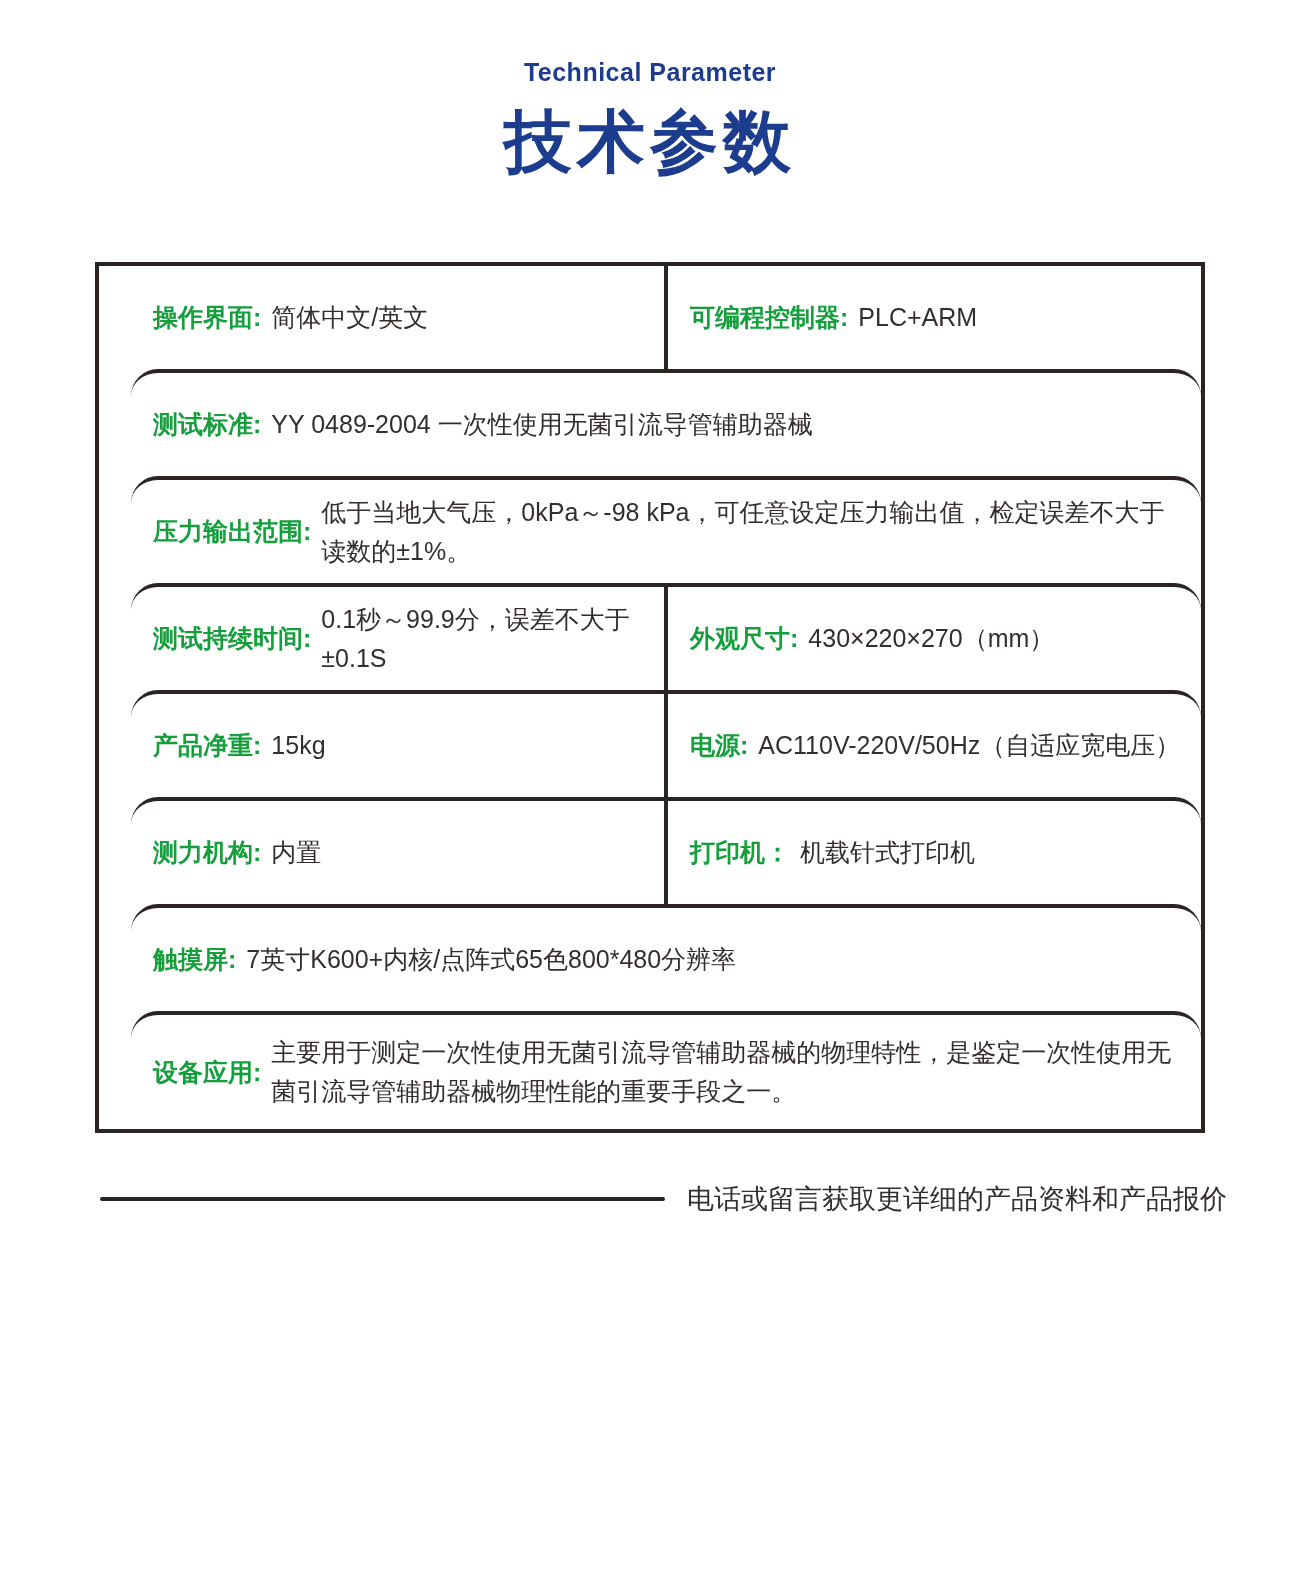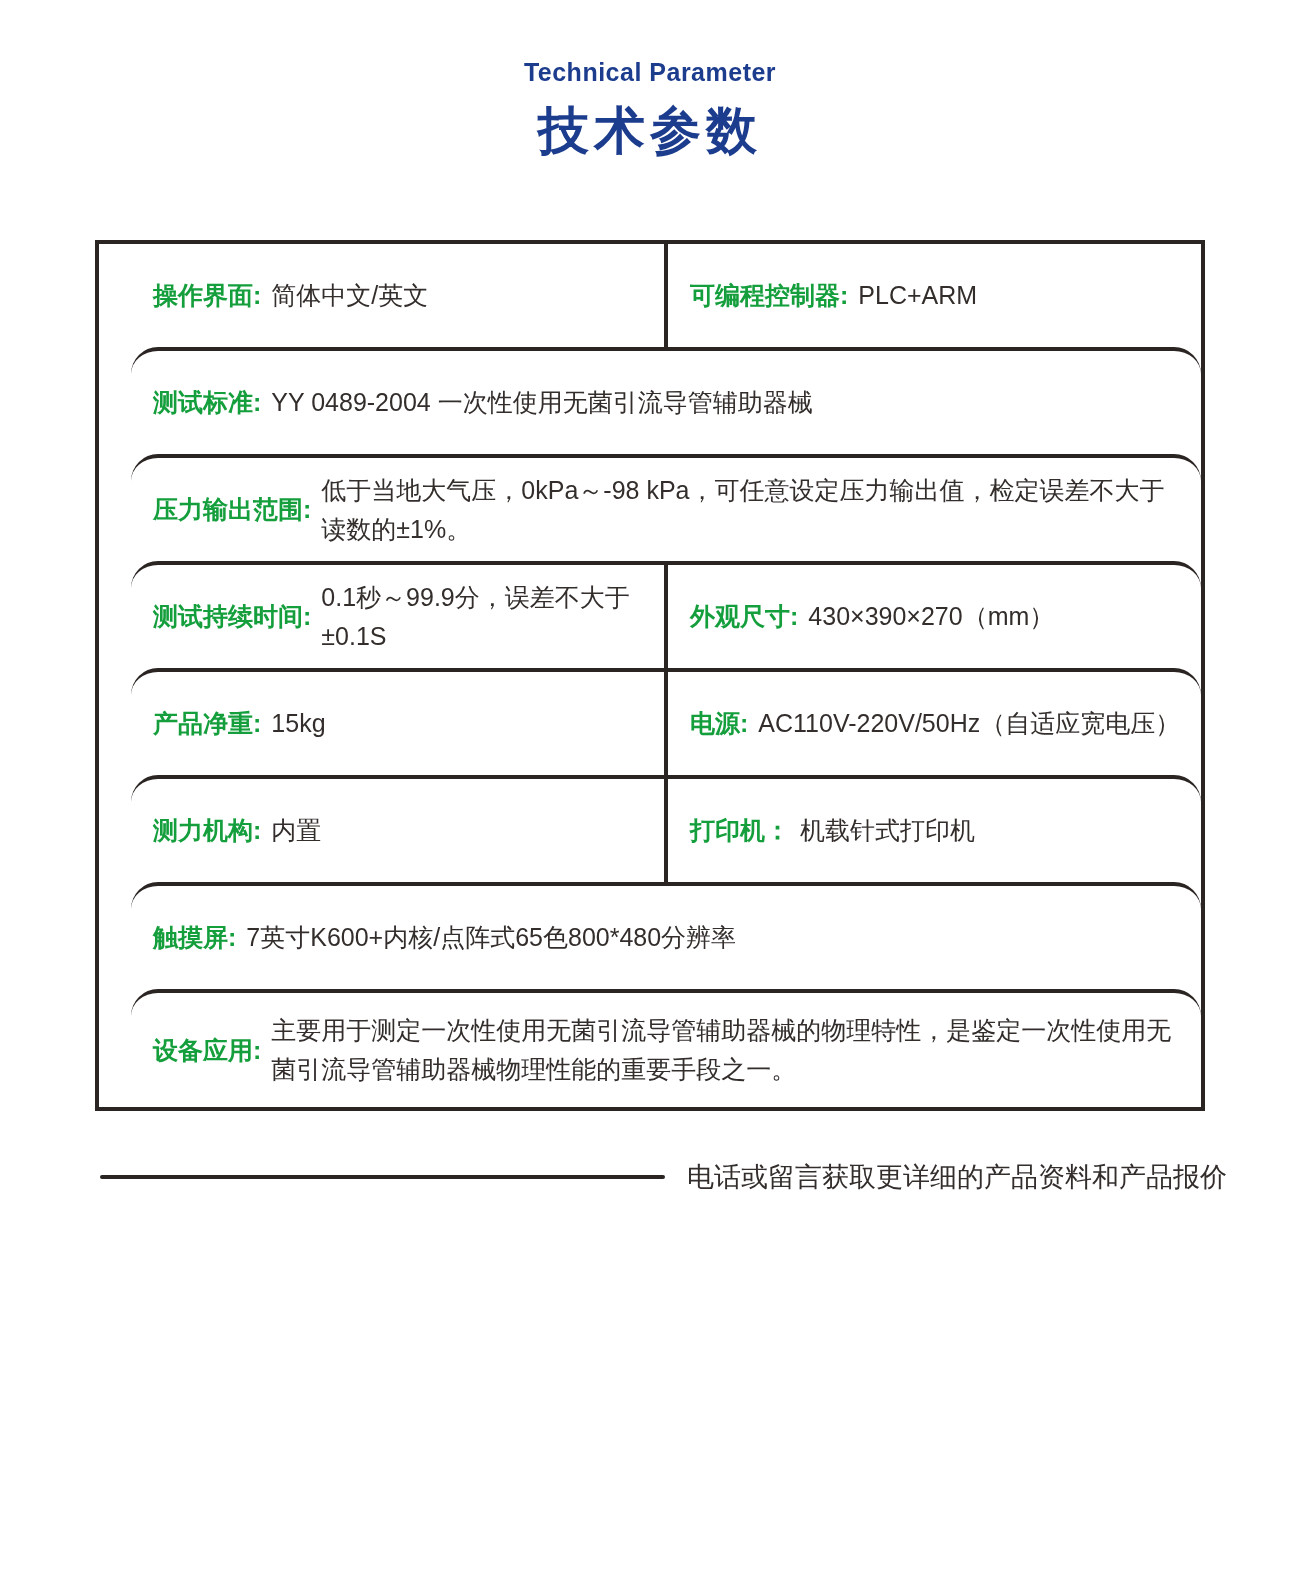--- a/index.html
+++ b/index.html
@@ -16,21 +16,21 @@
   
   .header { padding-top: 58px; text-align: center; }
   .subtitle {
     font-size: 25px;
     font-weight: bold;
     color: #1c3c8e;
     letter-spacing: 0.5px;
   }
   .title {
     margin-top: 10px;
-    font-size: 51px;
+    font-size: 68px;
     font-weight: bold;
     color: #1c3c8e;
     letter-spacing: 5px;
   }
 
   
   .spec-table {
     width: 1110px;
     margin: 74px auto 0 auto;
     border: 4px solid #2a2422;
@@ -120,21 +120,21 @@
       </div>
     </div>
 
     <div class="row">
       <div class="cell">
         <span class="label">测试持续时间:</span>
         <span class="value">0.1秒～99.9分，误差不大于±0.1S</span>
       </div>
       <div class="cell">
         <span class="label">外观尺寸:</span>
-        <span class="value">430×390×270（mm）</span>
+        <span class="value">430×220×270（mm）</span>
       </div>
     </div>
 
     <div class="row">
       <div class="cell">
         <span class="label">产品净重:</span>
         <span class="value">15kg</span>
       </div>
       <div class="cell">
         <span class="label">电源:</span>

